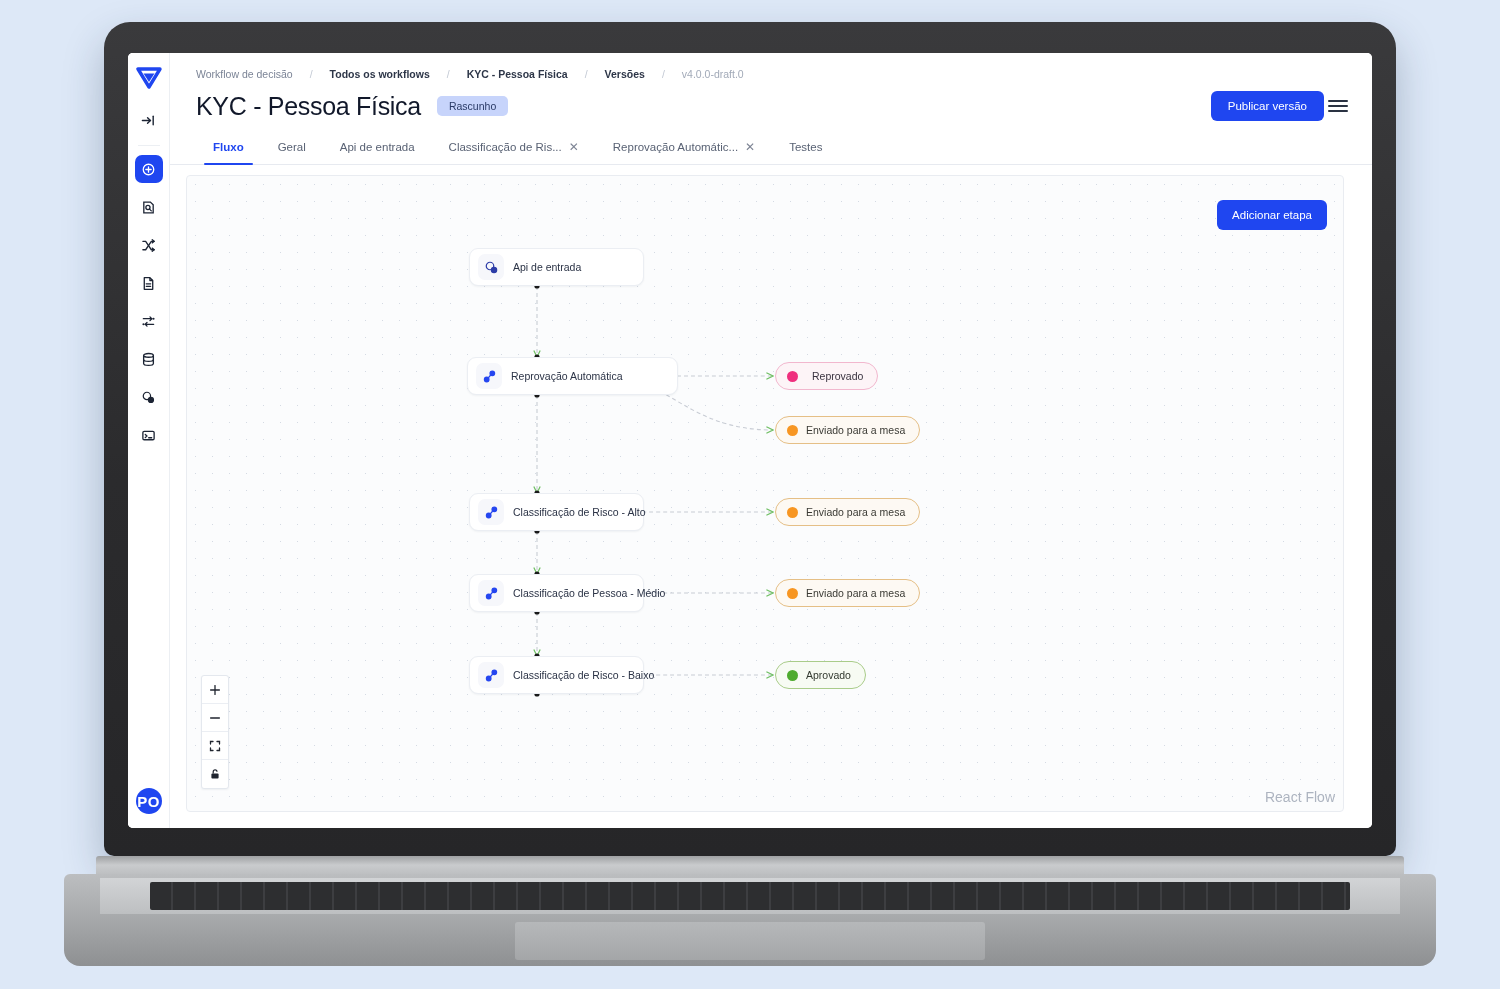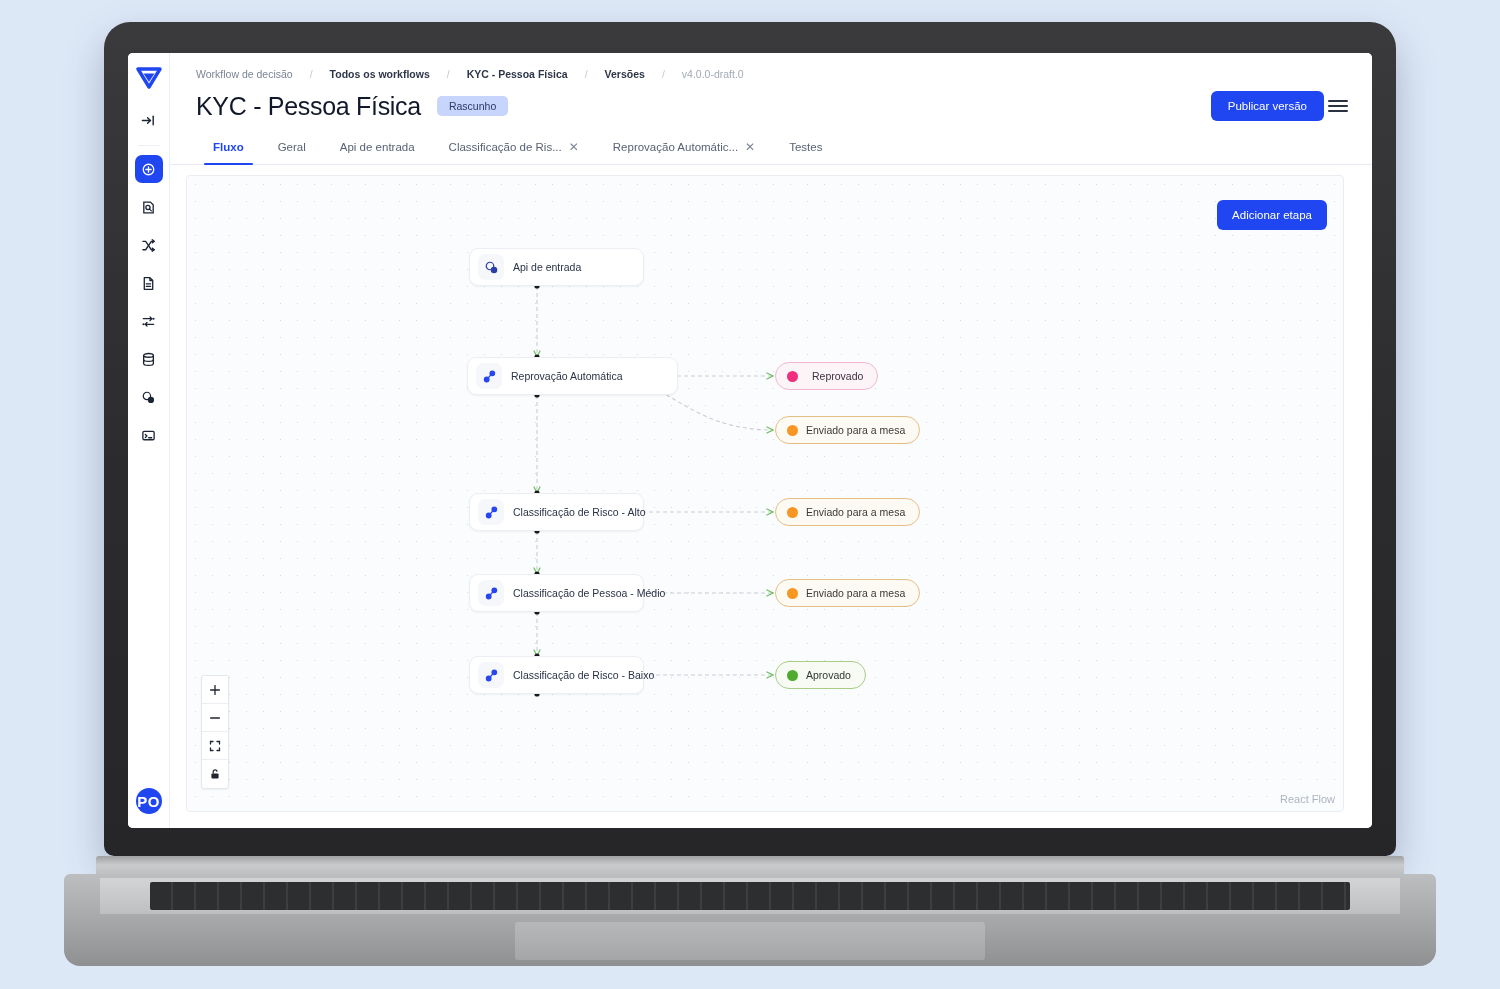--- a/index.html
+++ b/index.html
@@ -152,21 +152,21 @@
     overflow:hidden;
   }
   .btn-add-step {
     position:absolute; right: 16px; top: 24px;
     background:#1f46f0; color:#fff; border:none;
     font-size: 11.5px; padding: 9px 15px; border-radius:6px; cursor:pointer;
     font-family:"Liberation Sans", sans-serif;
   }
   .react-flow-attrib {
     position:absolute; right: 8px; bottom: 6px;
-    font-size: 11px; color:#adb4c0;
+    font-size: 14px; color:#adb4c0;
   }
 
   
   .node {
     position:absolute;
     background:#fff; border:1px solid #ebeef3; border-radius: 9px;
     height: 38px; display:flex; align-items:center; gap:9px;
     padding: 0 14px 0 8px;
     box-shadow: 0 1px 2px rgba(20,30,60,.05);
     font-size: 10.5px; color:#2b3346; cursor:pointer;

